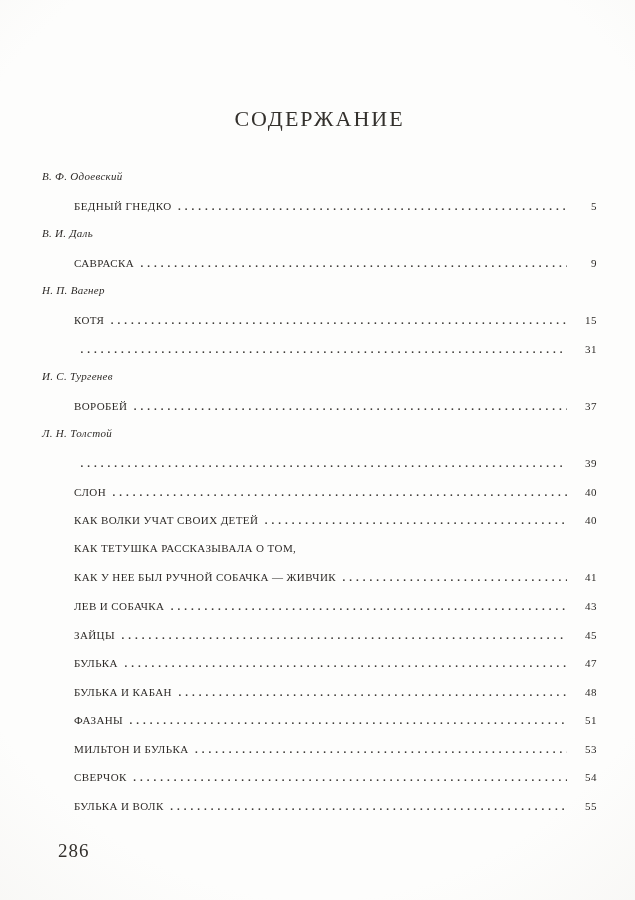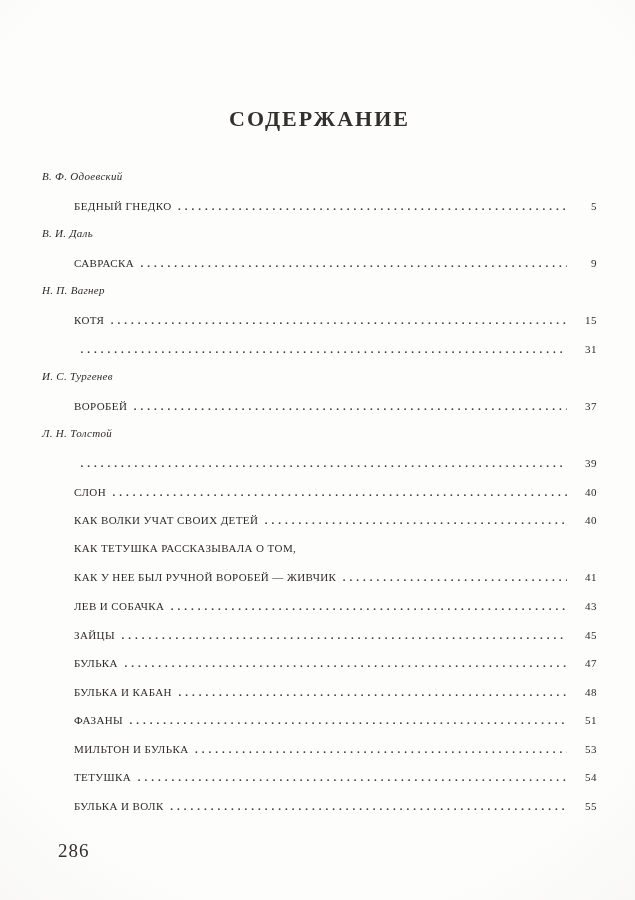--- a/index.html
+++ b/index.html
@@ -20,21 +20,21 @@
   }
   .content {
     position: absolute;
     left: 42px;
     right: 38px;
     top: 106px;
   }
   .toc-title {
     text-align: center;
     font-size: 22px;
-    font-weight: bold;
+    font-weight: normal;
     letter-spacing: 2px;
     margin: 0 0 30px 0;
     color: #33302c;
   }
   .toc {
     font-size: 11px;
   }
   .row {
     display: flex;
     align-items: baseline;
@@ -136,21 +136,21 @@
         </div>
         <div class="row item">
           <span class="text">КАК ВОЛКИ УЧАТ СВОИХ ДЕТЕЙ</span>
           <span class="dots"></span>
           <span class="pagenum">40</span>
         </div>
         <div class="row item">
           <span class="text">КАК ТЕТУШКА РАССКАЗЫВАЛА О ТОМ,</span>
         </div>
         <div class="row item">
-          <span class="text">КАК У НЕЕ БЫЛ РУЧНОЙ ВОРОБЕЙ — ЖИВЧИК</span>
+          <span class="text">КАК У НЕЕ БЫЛ РУЧНОЙ СОБАЧКА — ЖИВЧИК</span>
           <span class="dots"></span>
           <span class="pagenum">41</span>
         </div>
         <div class="row item">
           <span class="text">ЛЕВ И СОБАЧКА</span>
           <span class="dots"></span>
           <span class="pagenum">43</span>
         </div>
         <div class="row item">
           <span class="text">ЗАЙЦЫ</span>
@@ -171,21 +171,21 @@
           <span class="text">ФАЗАНЫ</span>
           <span class="dots"></span>
           <span class="pagenum">51</span>
         </div>
         <div class="row item">
           <span class="text">МИЛЬТОН И БУЛЬКА</span>
           <span class="dots"></span>
           <span class="pagenum">53</span>
         </div>
         <div class="row item">
-          <span class="text">ТЕТУШКА</span>
+          <span class="text">СВЕРЧОК</span>
           <span class="dots"></span>
           <span class="pagenum">54</span>
         </div>
         <div class="row item">
           <span class="text">БУЛЬКА И ВОЛК</span>
           <span class="dots"></span>
           <span class="pagenum">55</span>
         </div>
       </div>
   </div>

